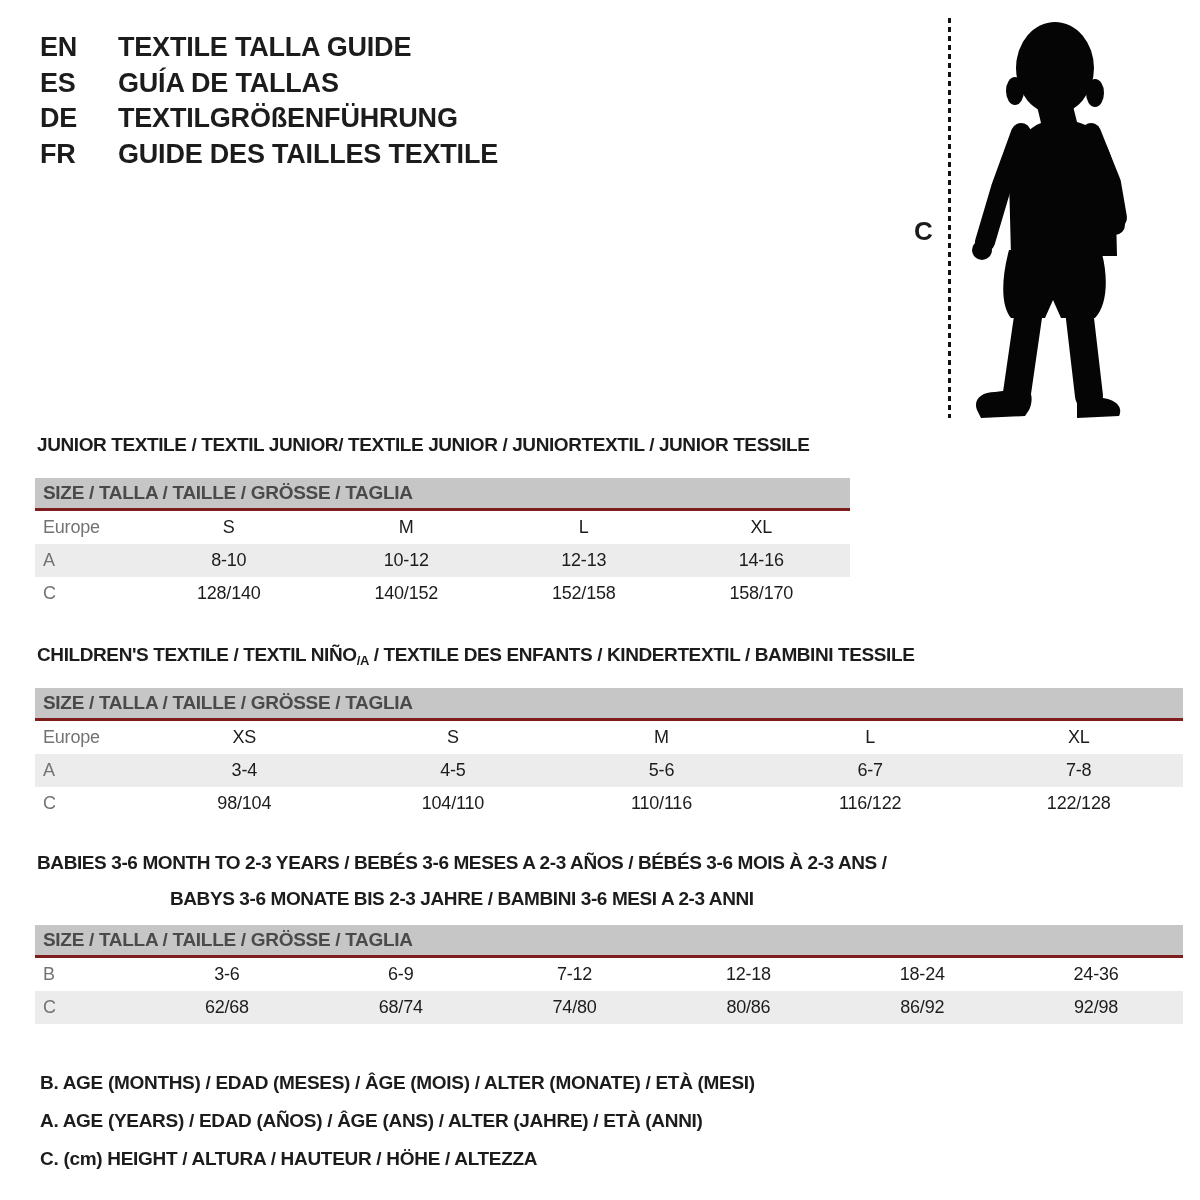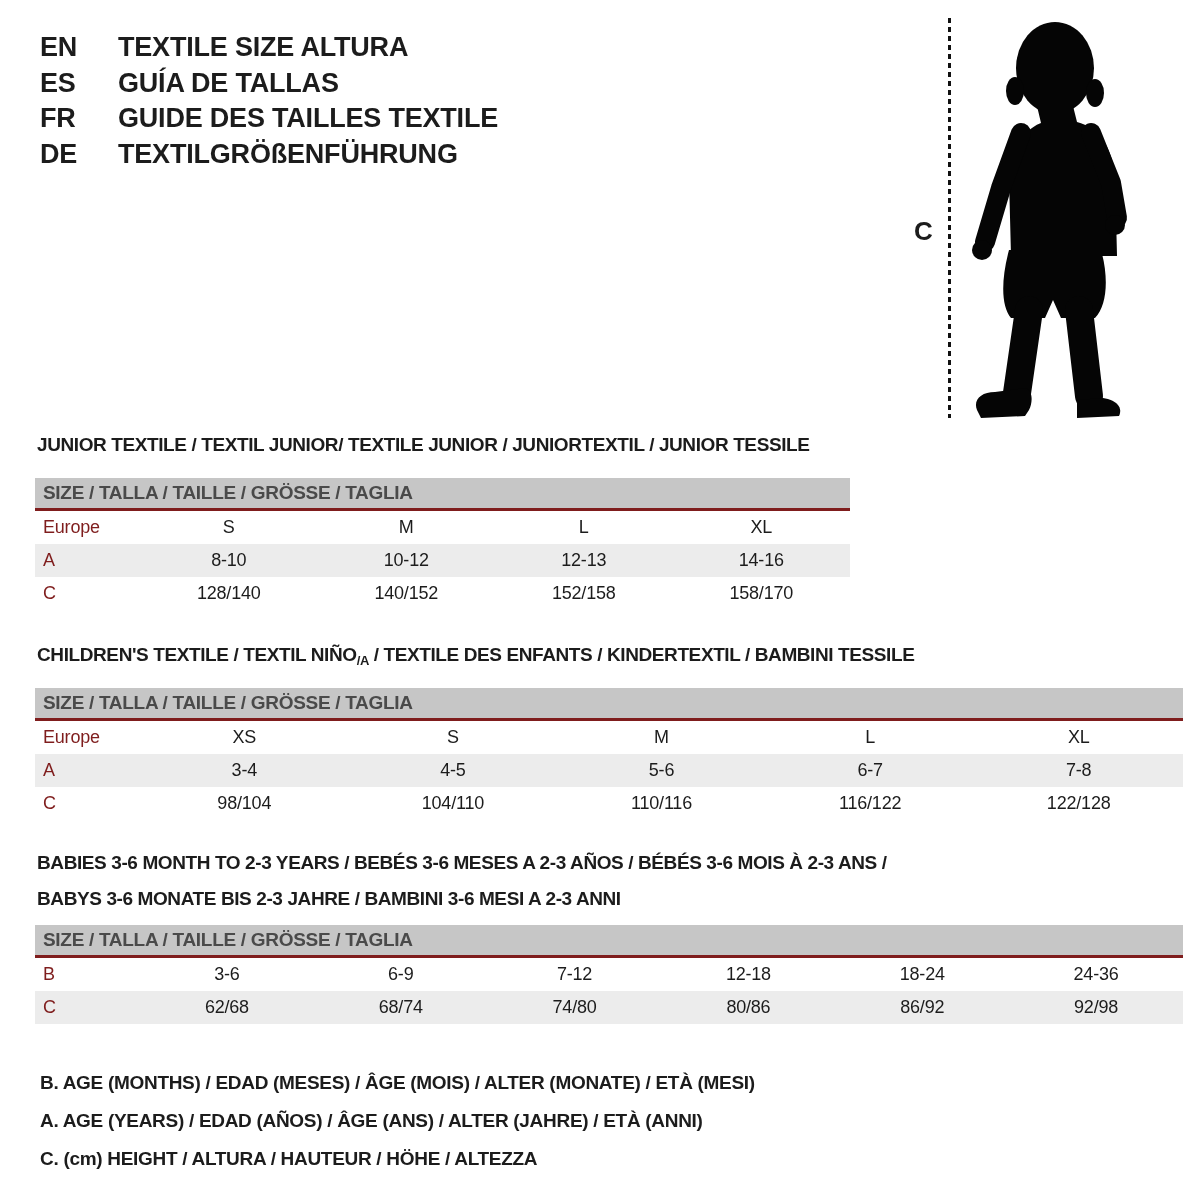--- a/index.html
+++ b/index.html
@@ -11,69 +11,69 @@
   .lang-row{display:flex;height:35.5px;align-items:center;}
   .lang-code{width:78px;}
 
   
   .dash-line{position:absolute;left:948px;top:18px;width:3px;height:400px;
      background:repeating-linear-gradient(to bottom,#111 0 5px,transparent 5px 9px);}
   .c-label{position:absolute;left:914px;top:216px;font-size:26px;font-weight:bold;}
   .toddler{position:absolute;left:965px;top:18px;}
 
   
-  .tbl-title{position:absolute;font-weight:bold;font-size:19px;letter-spacing:-0.4px;white-space:nowrap;}
+  .tbl-title{position:absolute;font-weight:bold;font-size:19px;letter-spacing:-0.4px;white-space:nowrap;text-align:center;}
   .title-junior{left:37px;top:434px;}
   .title-children{left:37px;top:644px;}
   .title-babies{left:37px;top:845px;line-height:36px;}
   .sub{font-size:13px;vertical-align:-4px;}
 
   
   .size-bar{position:absolute;left:35px;height:33px;background:var(--bar-bg,#c6c6c6);
      border-bottom:3px solid #7f1d1d;display:flex;align-items:center;padding-left:8px;
      box-sizing:border-box;font-weight:bold;font-size:19px;color:#4a4a4a;letter-spacing:-0.3px;}
   .bar-junior{top:478px;width:815px;}
   .bar-children{top:688px;width:1148px;}
   .bar-babies{top:925px;width:1148px;}
 
   
   .trow{position:absolute;left:35px;height:33px;display:grid;align-items:center;
      font-size:18px;letter-spacing:-0.2px;}
   .w-junior{width:815px;grid-template-columns:105px repeat(4,1fr);}
   .w-children{width:1148px;grid-template-columns:105px repeat(5,1fr);}
   .w-babies{width:1148px;grid-template-columns:105px repeat(6,1fr);}
   .shaded{background:var(--shade-bg,#ececec);}
-  .tlabel{padding-left:8px;color:#7f1d1d;}
+  .tlabel{padding-left:8px;color:#737373;}
   .tcell{text-align:center;}
 
   
   .legend{position:absolute;left:40px;top:1064px;font-weight:bold;font-size:19px;
      line-height:38px;letter-spacing:-0.3px;white-space:nowrap;}
 </style>
 </head>
 <body>
 
 <div class="canvas">
 
   <div class="lang-block">
     <div class="lang-row">
       <span class="lang-code">EN</span>
-      <span class="lang-label">TEXTILE SIZE ALTURA</span>
+      <span class="lang-label">TEXTILE TALLA GUIDE</span>
     </div>
     <div class="lang-row">
       <span class="lang-code">ES</span>
       <span class="lang-label">GUÍA DE TALLAS</span>
     </div>
     <div class="lang-row">
+      <span class="lang-code">DE</span>
+      <span class="lang-label">TEXTILGRÖßENFÜHRUNG</span>
+    </div>
+    <div class="lang-row">
       <span class="lang-code">FR</span>
       <span class="lang-label">GUIDE DES TAILLES TEXTILE</span>
-    </div>
-    <div class="lang-row">
-      <span class="lang-code">DE</span>
-      <span class="lang-label">TEXTILGRÖßENFÜHRUNG</span>
     </div>
   </div>
 
   <div class="dash-line"></div>
   <div class="c-label">C</div>
   <svg class="toddler" width="176" height="402" viewBox="0 0 176 402" aria-hidden="true">
     <g fill="#050505" stroke="none">
       <ellipse cx="90" cy="50" rx="39" ry="46"></ellipse>
       <ellipse cx="50" cy="73" rx="9" ry="14"></ellipse>
       <ellipse cx="130" cy="75" rx="9" ry="14"></ellipse>

